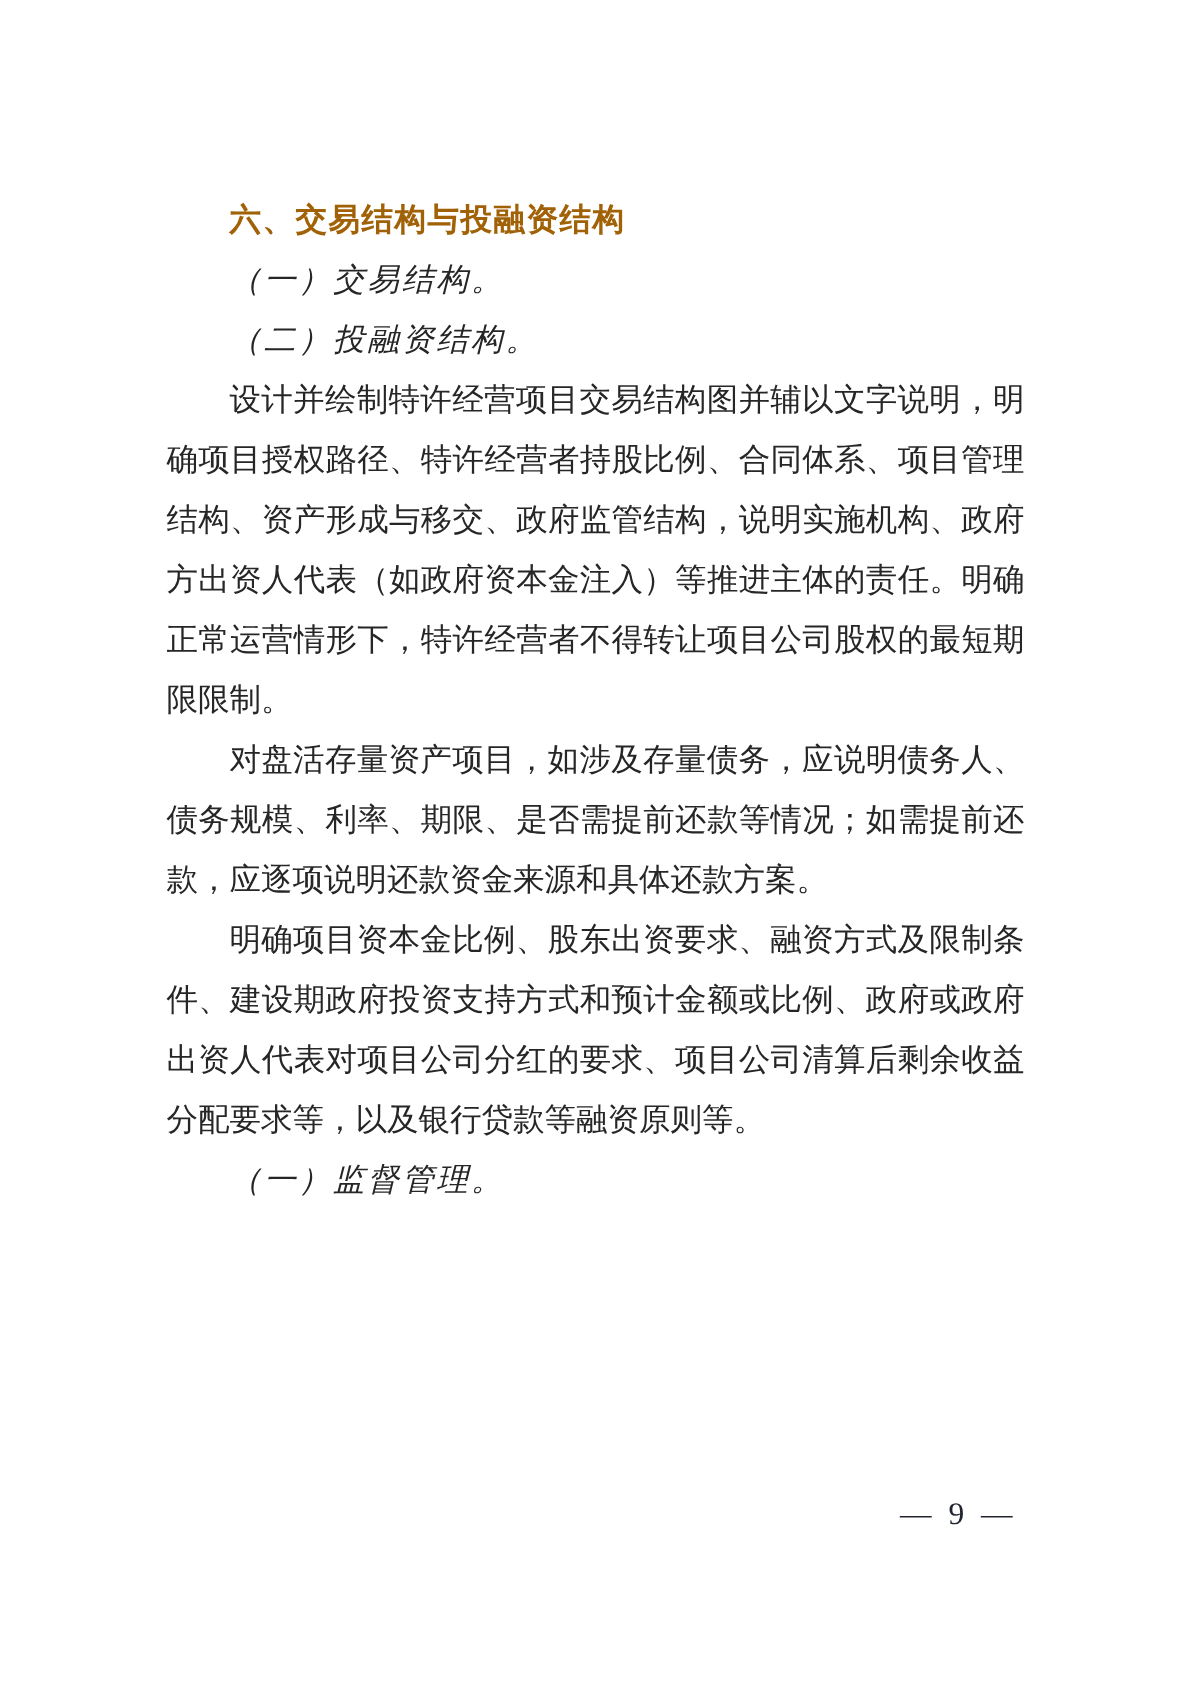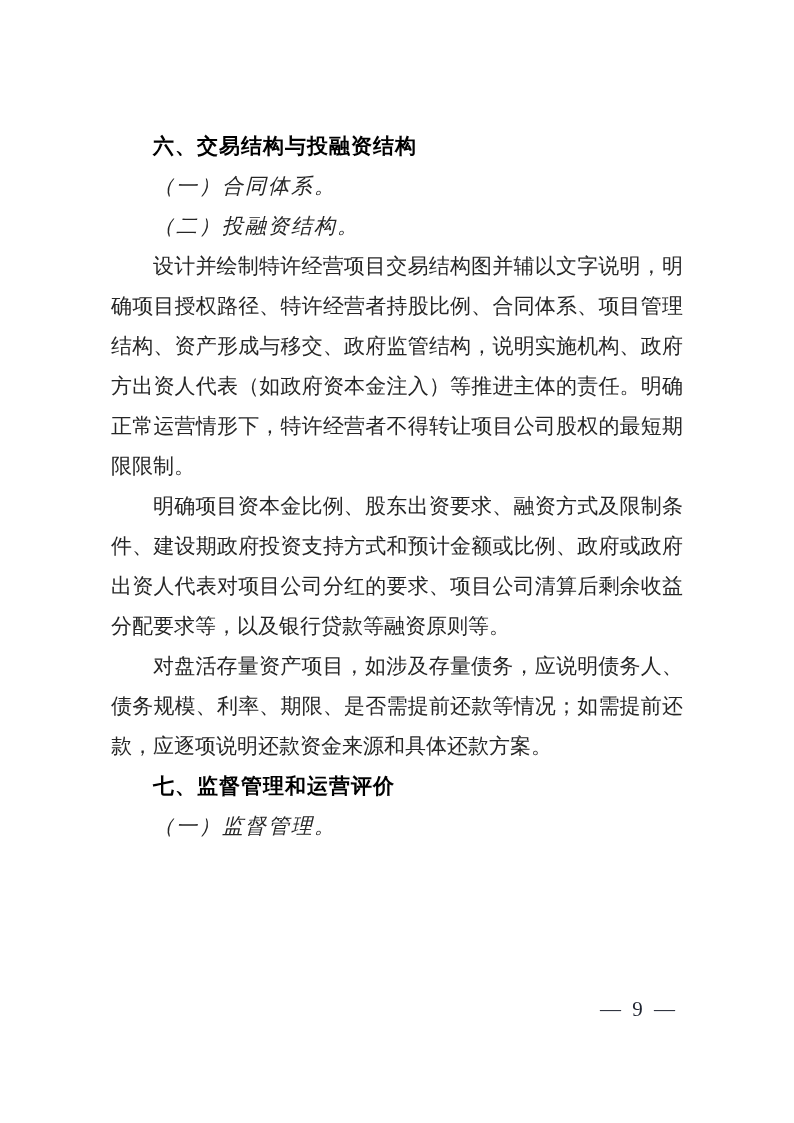--- a/index.html
+++ b/index.html
@@ -23,21 +23,21 @@
   }
   .sec {
     margin: 0;
     font-size: 21px;
     line-height: 40px;
     color: #262626;
   }
   .sec.heading {
     font-family: Liberation Serif, serif;
     font-weight: bold;
-    color: #000000;
+    color: #a16207;
     text-indent: 2em;
     letter-spacing: 1px;
   }
   .sec.subheading {
     text-indent: 2em;
     font-style: italic;
     letter-spacing: 2px;
   }
   .sec.paragraph {
     text-indent: 2em;
@@ -55,22 +55,21 @@
     font-family: "Liberation Serif", serif;
   }
 </style>
 </head>
 <body>
 
 <div class="page">
   <div class="content">
 
   <p class="sec heading">六、交易结构与投融资结构</p>
-      <p class="sec subheading">（一）合同体系。</p>
+      <p class="sec subheading">（一）交易结构。</p>
       <p class="sec subheading">（二）投融资结构。</p>
       <p class="sec paragraph">设计并绘制特许经营项目交易结构图并辅以文字说明，明确项目授权路径、特许经营者持股比例、合同体系、项目管理结构、资产形成与移交、政府监管结构，说明实施机构、政府方出资人代表（如政府资本金注入）等推进主体的责任。明确正常运营情形下，特许经营者不得转让项目公司股权的最短期限限制。</p>
+      <p class="sec paragraph">对盘活存量资产项目，如涉及存量债务，应说明债务人、债务规模、利率、期限、是否需提前还款等情况；如需提前还款，应逐项说明还款资金来源和具体还款方案。</p>
       <p class="sec paragraph">明确项目资本金比例、股东出资要求、融资方式及限制条件、建设期政府投资支持方式和预计金额或比例、政府或政府出资人代表对项目公司分红的要求、项目公司清算后剩余收益分配要求等，以及银行贷款等融资原则等。</p>
-      <p class="sec paragraph">对盘活存量资产项目，如涉及存量债务，应说明债务人、债务规模、利率、期限、是否需提前还款等情况；如需提前还款，应逐项说明还款资金来源和具体还款方案。</p>
-      <p class="sec heading">七、监督管理和运营评价</p>
       <p class="sec subheading">（一）监督管理。</p>
     </div>
   <div class="page-number">— 9 —</div>
 </div>
 
 </body></html>

